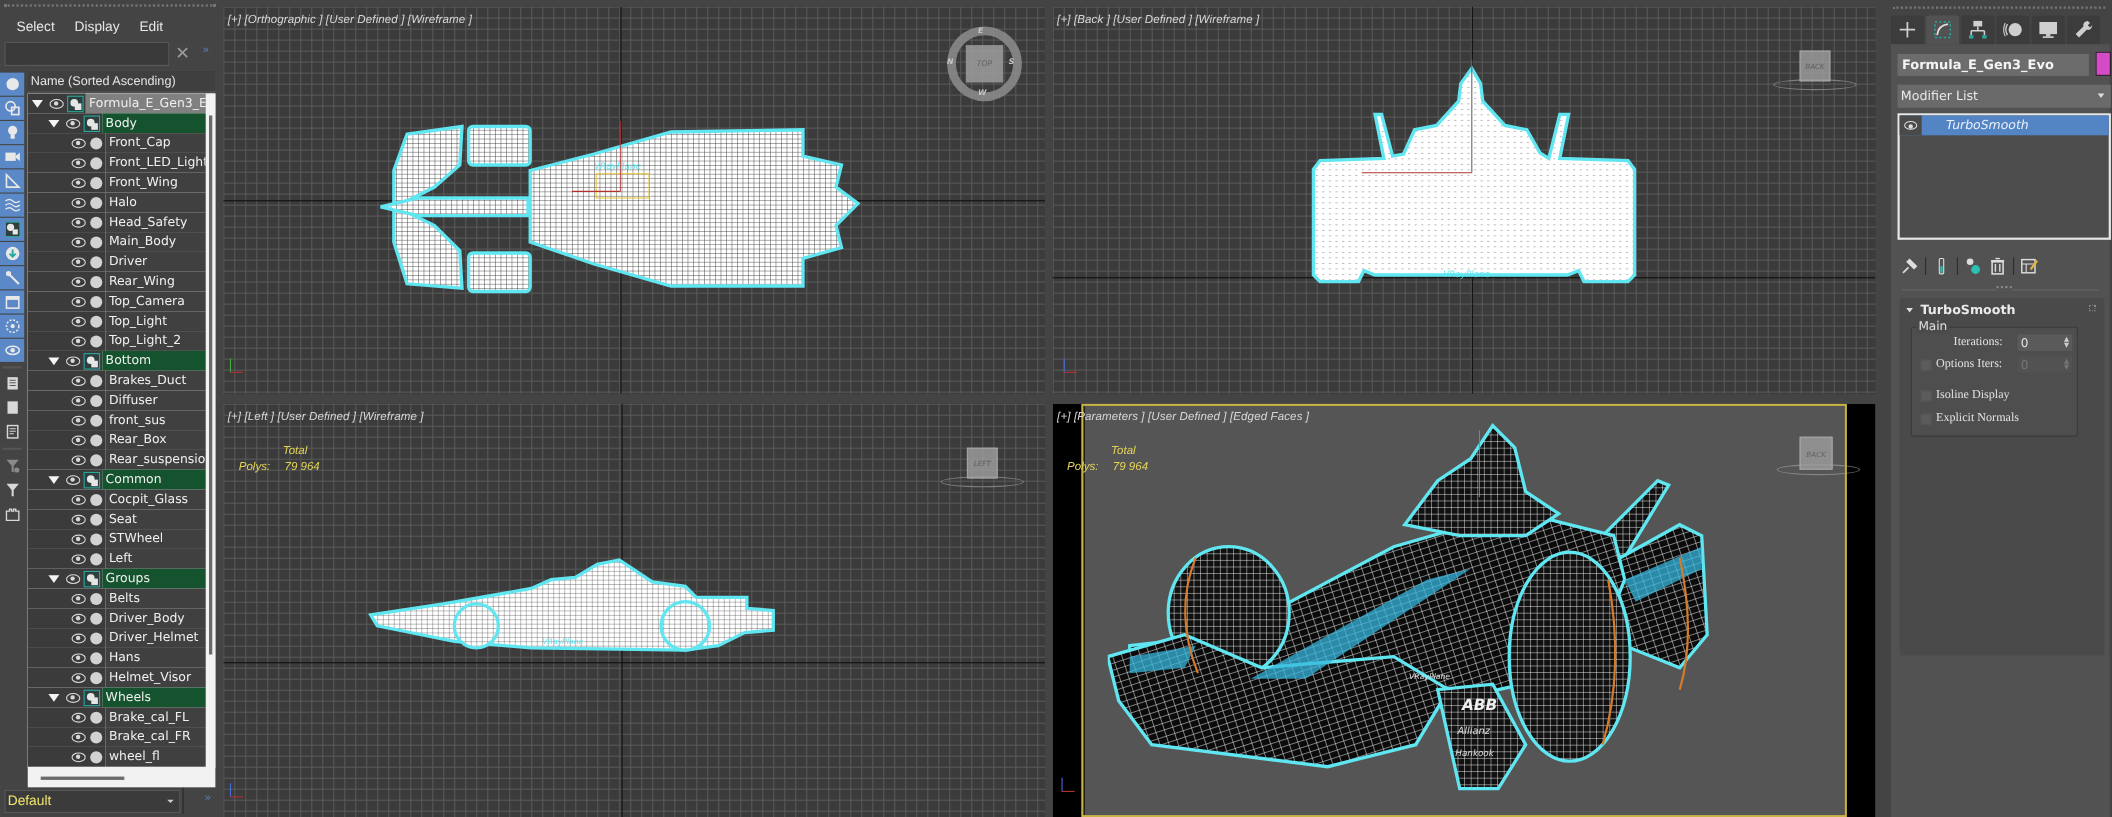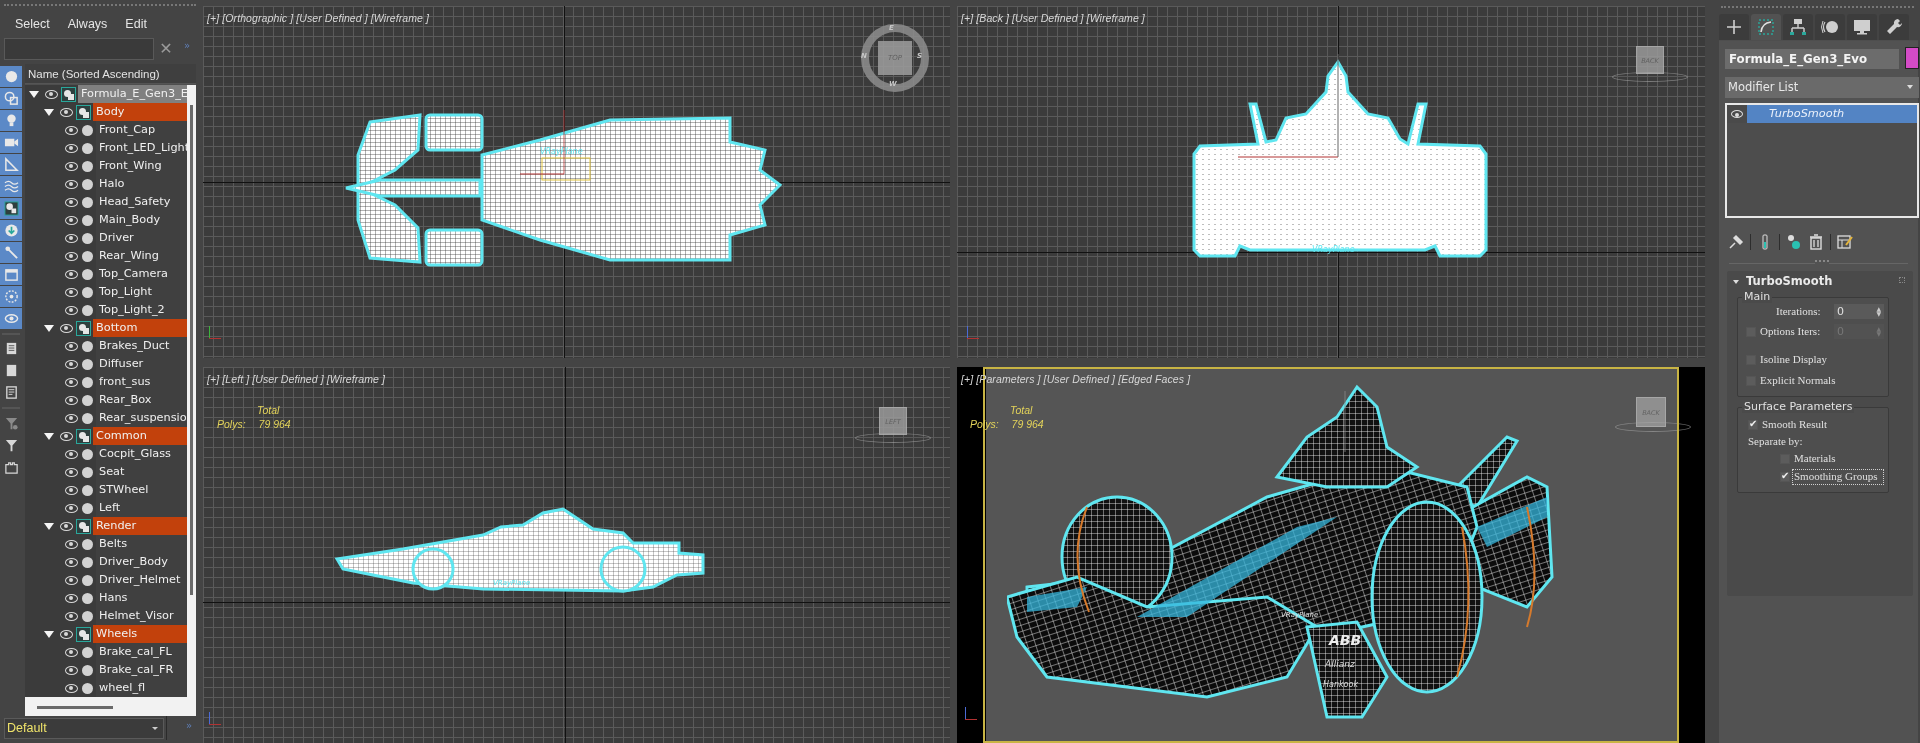--- a/index.html
+++ b/index.html
@@ -28,21 +28,21 @@
   .row .lbl { height: 18px; line-height: 18px; color: #f0f0f0; font-size: 11.3px; padding-left: 3px; white-space: nowrap; overflow: hidden; flex: 1; font-family: "DejaVu Sans", sans-serif; }
   .row .gutter { height: 18px; background: #3b3b3b; display: flex; align-items: center; }
   .row .tri { width: 0; height: 0; border-left: 5px solid transparent; border-right: 5px solid transparent; border-top: 7px solid #f5f5f5; margin: 0 4px 0 4px; }
   .row .eye { width: 13px; height: 9px; position: relative; margin: 0 2px; }
   .row .eye::before { content: ""; position: absolute; left: 0; top: 0; width: 11px; height: 7px; border: 1.5px solid #d8d8d8; border-radius: 50%; }
   .row .eye::after { content: ""; position: absolute; left: 4px; top: 2px; width: 4px; height: 4px; border-radius: 50%; background: #d8d8d8; }
   .row .dot { width: 11px; height: 11px; border-radius: 50%; background: #d2d2d2; margin: 0 3px 0 2px; }
   .row .grp { width: 15px; height: 15px; border: 1px solid #2aa79b; background: #2e3f3e; margin: 0 2px 0 1px; position: relative; }
   .row .grp::before { content: ""; position: absolute; left: 2px; top: 2px; width: 7px; height: 7px; border-radius: 50%; background: #e6e6e6; }
   .row .grp::after { content: ""; position: absolute; left: 6px; top: 6px; width: 6px; height: 6px; background: #e6e6e6; }
-  .row.group .lbl { background: #c2410c; }
+  .row.group .lbl { background: #14532d; }
   .row.child .lbl { background: #404040; }
   .row.root .lbl { background: #808080; }
   .tree-vscroll { position: absolute; right: 3px; top: 20px; width: 3px; height: 490px; background: #6a6a6a; }
   .tree-hscroll { position: absolute; left: 12px; bottom: 7px; width: 76px; height: 3px; background: #6a6a6a; }
   .layer-box { position: absolute; left: 4px; top: 718px; width: 160px; height: 21px; background: #3b3b3b; border: 1px solid #5a5a5a; color: #f0e46a; font-size: 12.5px; line-height: 19px; padding-left: 2px; font-family: "Liberation Sans", sans-serif; }
   .layer-arrow { position: absolute; left: 152px; top: 727px; width: 0; height: 0; border-left: 3px solid transparent; border-right: 3px solid transparent; border-top: 3px solid #ccc; }
   .layer-sep { position: absolute; left: 166px; top: 716px; width: 1px; height: 24px; background: #2b2b2b; }
   .layer-expand { position: absolute; left: 186px; top: 720px; color: #5f7fb7; font-size: 10px; }
 
   
@@ -117,21 +117,21 @@
 </style>
 </head>
 <body>
 
 <div class="app">
 
   <div class="explorer">
     <div class="dots"></div>
     <div class="menubar">
       <div class="mi">Select</div>
-      <div class="mi">Always</div>
+      <div class="mi">Display</div>
       <div class="mi">Edit</div>
     </div>
     <input class="search" style="color: rgb(221, 221, 221); outline: none;" placeholder="">
     <div class="search-x">✕</div>
     <div class="expand-right">»</div>
 
     <div class="iconstrip">
       <div class="ib">
           <svg viewBox="0 0 16 16">
             <circle cx="8" cy="8" r="6" fill="#e8e8e8"></circle>
@@ -415,21 +415,21 @@
                   <span class="dot"></span>
                 </div>
                 <span class="lbl">Left</span>
               </div>
               <div class="row group">
                 <div class="gutter" style="padding-left: 15px;">
                   <span class="tri"></span>
                   <span class="eye"></span>
                   <span class="grp"></span>
                 </div>
-                <span class="lbl">Render</span>
+                <span class="lbl">Groups</span>
               </div>
               <div class="row child">
                 <div class="gutter" style="padding-left: 38px;">
                   <span class="eye"></span>
                   <span class="dot"></span>
                 </div>
                 <span class="lbl">Belts</span>
               </div>
               <div class="row child">
                 <div class="gutter" style="padding-left: 38px;">
@@ -781,28 +781,17 @@
           <div class="spinner" style="left:96px;top:6px"><span>0</span><span class="ar">▲<br>▼</span></div>
           <div class="chk" style="left:8px;top:29px"></div>
           <span class="ctl" style="left:22px;top:27px">Options Iters:</span>
           <div class="spinner dis" style="left:96px;top:26px"><span>0</span><span class="ar" style="color:#777">▲<br>▼</span></div>
           <div class="chk" style="left:8px;top:57px"></div>
           <span class="ctl" style="left:22px;top:55px">Isoline Display</span>
           <div class="chk" style="left:8px;top:78px"></div>
           <span class="ctl" style="left:22px;top:76px">Explicit Normals</span>
         </div>
 
-        <div class="fieldset" style="left:10px;top:136px;width:152px;height:86px;">
-          <span class="leg">Surface Parameters</span>
-          <div class="chk on" style="left:10px;top:12px"></div>
-          <span class="ctl" style="left:24px;top:10px">Smooth Result</span>
-          <span class="ctl" style="left:10px;top:27px">Separate by:</span>
-          <div class="chk" style="left:42px;top:46px"></div>
-          <span class="ctl" style="left:56px;top:44px">Materials</span>
-          <div class="chk on" style="left:42px;top:64px"></div>
-          <div class="focusbox" style="left:54px;top:61px;width:92px;height:16px;"></div>
-          <span class="ctl" style="left:56px;top:62px">Smoothing Groups</span>
-        </div>
 
       </div>
     </div>
   </div>
 </div>
 
 </body></html>

